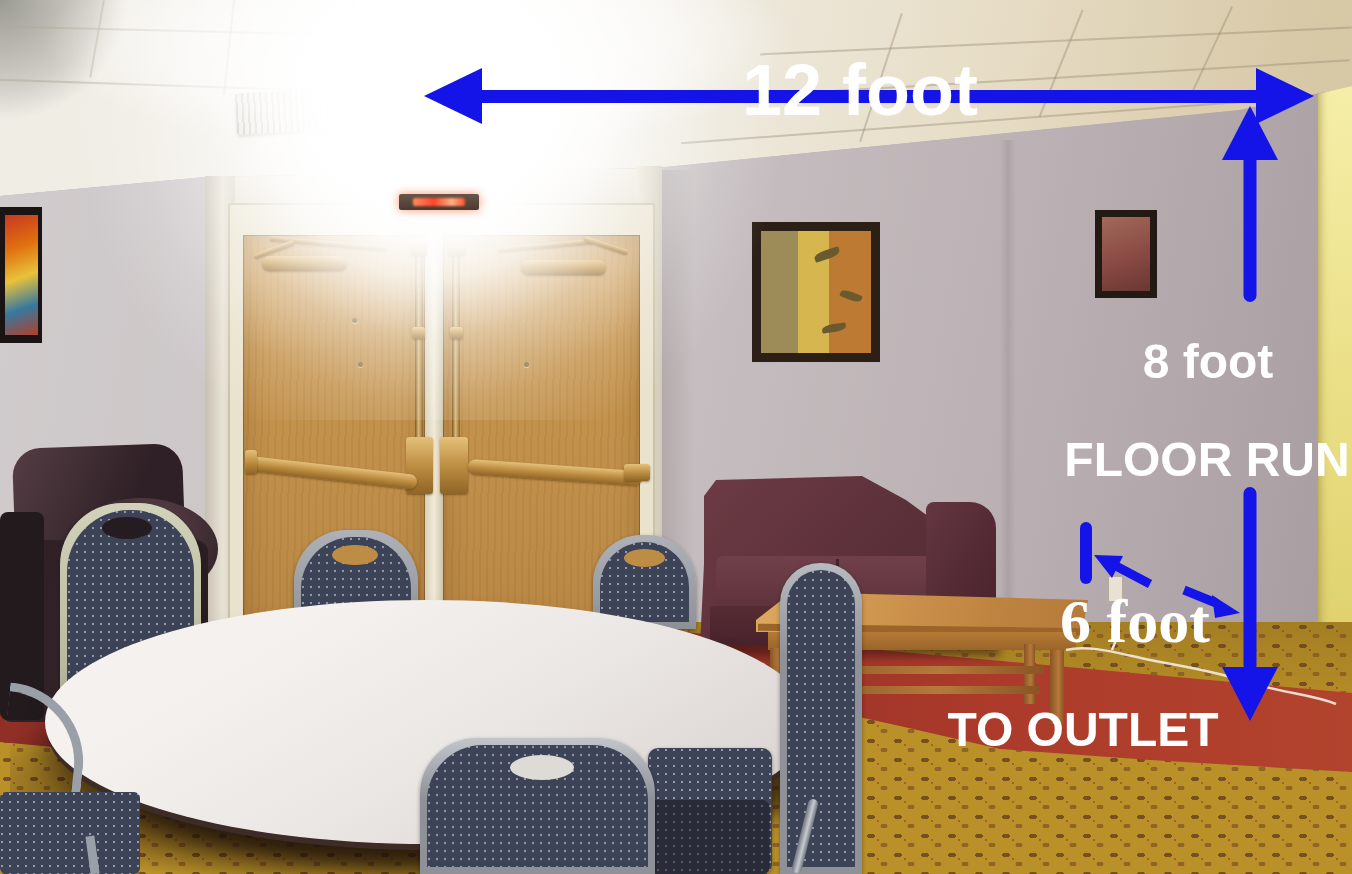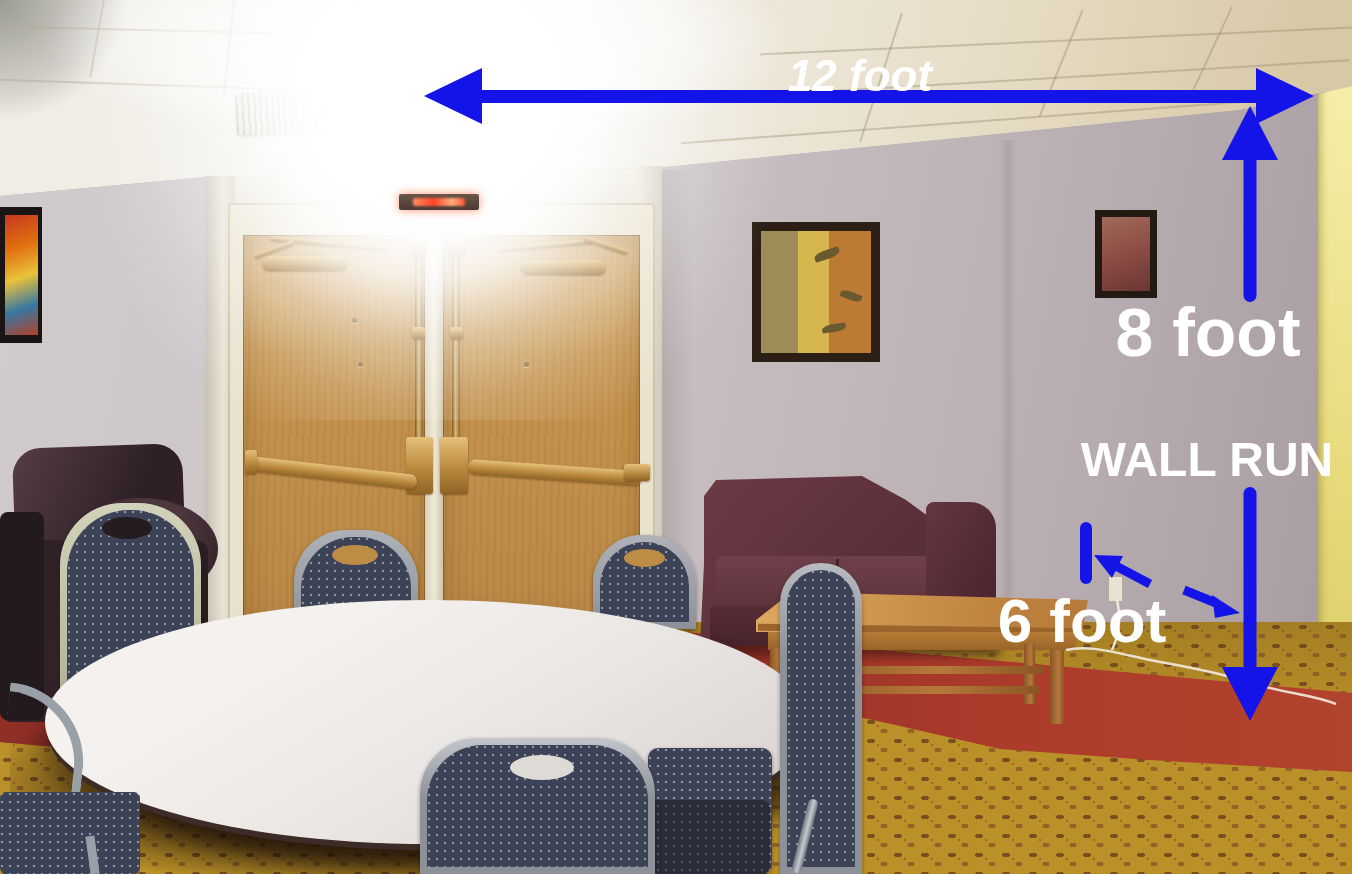--- a/index.html
+++ b/index.html
@@ -206,22 +206,22 @@
     box-shadow:0 8px 0 -2px #3c2b26,0 22px 26px rgba(25,12,8,.4);}
 
   
   .outlet{left:1108px;top:576px;width:15px;height:26px;border-radius:2px;background:#e9e2d4;
     box-shadow:inset 0 0 0 1px rgba(90,70,50,.35);}
 
   
   .annsvg{left:0;top:0;width:1352px;height:874px;pointer-events:none;}
   .ann-text{position:absolute;transform:translateX(-50%);color:#fff;font-weight:700;
     white-space:nowrap;line-height:1;letter-spacing:0px;}
-  .t-size-xl{font-size:44px;font-style:italic;}
-  .t-size-l{font-size:68px;}
+  .t-size-xl{font-size:72px;}
+  .t-size-l{font-size:48px;margin-top:40px;}
   .t-size-m{font-size:48px;}
   .t-size-f{font-size:62px;}
 </style>
 </head>
 <body>
 
 <div id="stage">
 
   <div class="ab ceiling"></div>
   <div class="ab ceil-corner"></div>
@@ -375,15 +375,16 @@
       <rect x="1080" y="522" width="12" height="62" rx="6" stroke="none"></rect>
       <line x1="1150" y1="584" x2="1116" y2="566" stroke-width="9"></line>
       <polygon points="1094,555 1123,556 1112,578" stroke="none"></polygon>
       <line x1="1184" y1="590" x2="1216" y2="603" stroke-width="9"></line>
       <polygon points="1240,613 1212,595 1215,618" stroke="none"></polygon>
     </g>
   </svg>
 
   <div class="ann-text t-size-xl" style="left:860px;top:54px;">12 foot</div>
   <div class="ann-text t-size-l" style="left:1208px;top:298px;">8 foot</div>
-  <div class="ann-text t-size-m" style="left:1207px;top:436px;">WALL RUN</div>
-  <div class="ann-text t-size-f" style="left:1082px;top:590px;">6 foot</div>
+  <div class="ann-text t-size-m" style="left:1207px;top:436px;">FLOOR RUN</div>
+  <div class="ann-text t-size-f" style="left:1135px;top:590px;font-family:Liberation Serif, serif;">6 foot</div>
+  <div class="ann-text t-size-m" style="left:1083px;top:706px;">TO OUTLET</div>
 </div>
 
 </body></html>

